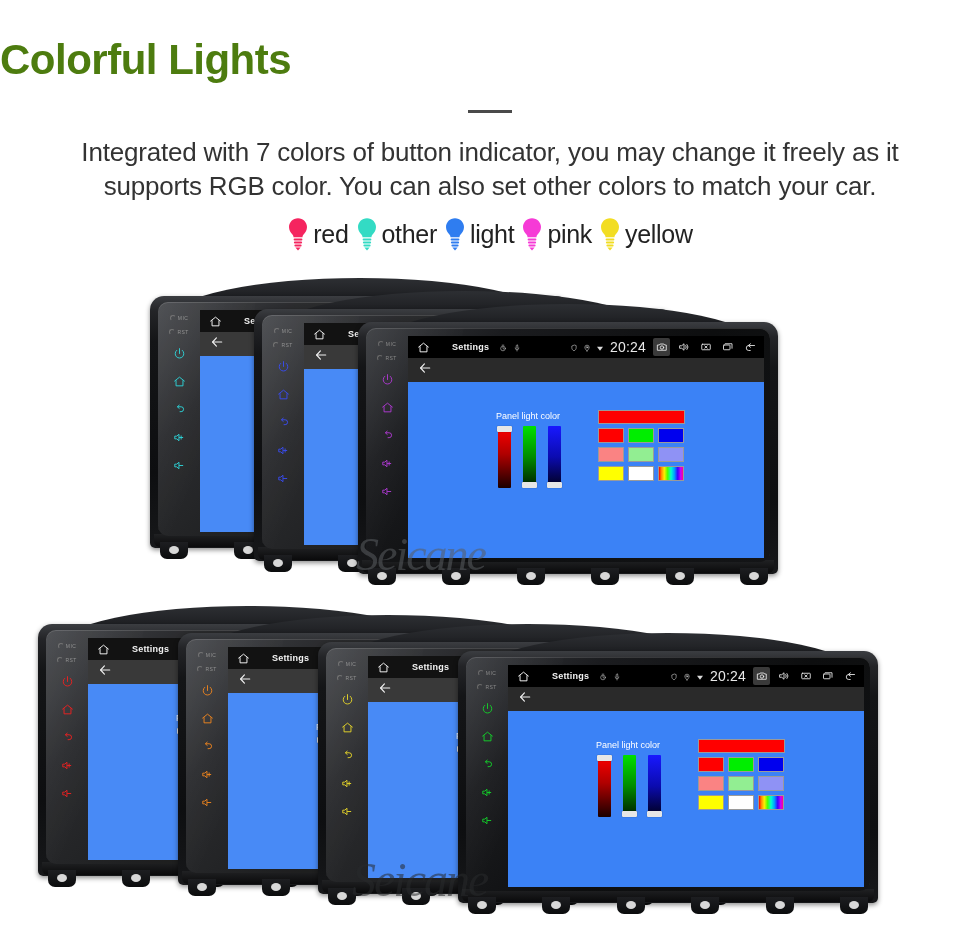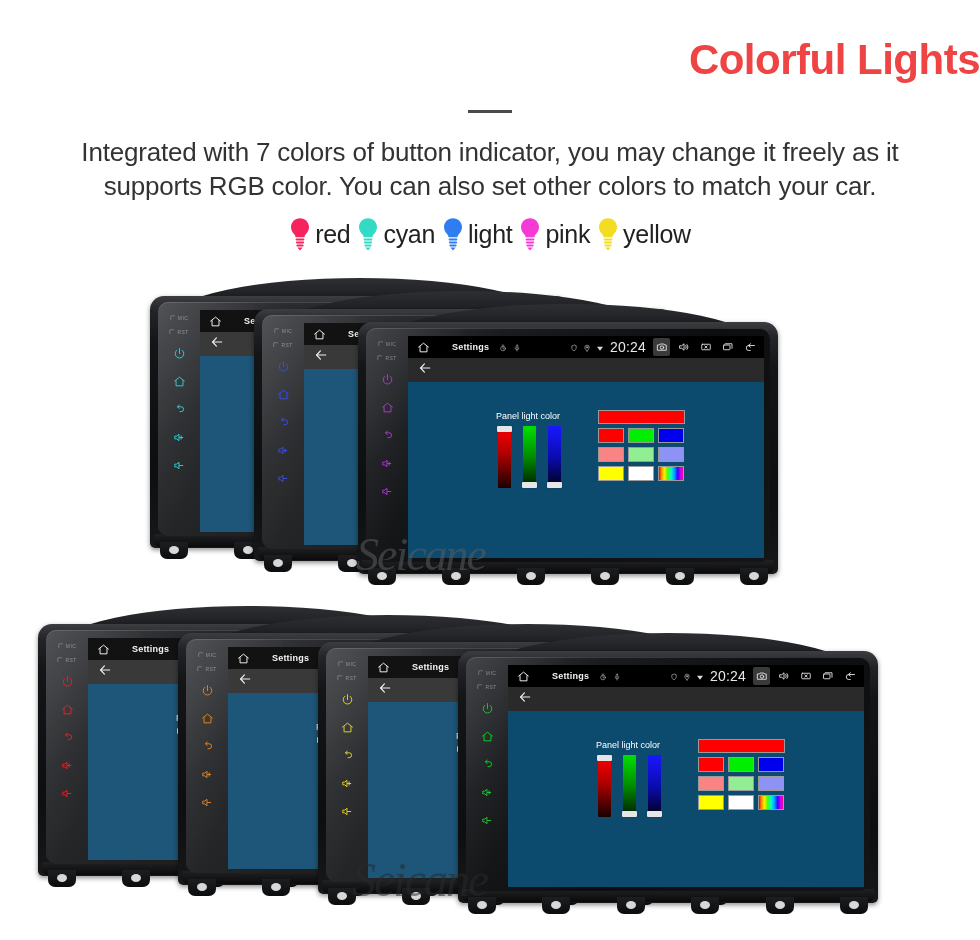--- a/index.html
+++ b/index.html
@@ -10,24 +10,24 @@
   body {
     width: 980px;
     height: 940px;
     overflow: hidden;
     font-family: "Liberation Sans", sans-serif;
     position: relative;
   }
 
   
   .page-title {
-    text-align: right;
+    text-align: left;
     font-size: 42px;
     font-weight: bold;
-    color: #ef4444;
+    color: #4d7c0f;
     letter-spacing: -0.5px;
     margin: 0;
     padding-top: 36px;
     font-family: "Liberation Sans", sans-serif;
   }
   .title-rule {
     width: 44px;
     height: 3px;
     background: #4a4a4a;
     margin: 26px auto 0 auto;
@@ -254,21 +254,21 @@
   .actionbar {
     height: 24px;
     background: #2a2a2a;
     display: flex;
     align-items: center;
     padding-left: 10px;
   }
   .content {
     position: relative;
     height: 176px;
-    background: #0c4a6e;
+    background: #3b82f6;
   }
 
   
   .panel-light-label {
     position: absolute;
     left: 88px;
     top: 29px;
     font-size: 9px;
     color: #ffffff;
     white-space: nowrap;
@@ -374,21 +374,21 @@
     <div class="legend-item">
       <span>
         <svg class="bulb" viewBox="0 0 22 34">
           <path d="M11 1.2C5.9 1.2 2 5.1 2 10.1c0 3.3 1.7 5.4 3 7 .9 1.1 1.5 1.9 1.5 3.1h9c0-1.2.6-2 1.5-3.1 1.3-1.6 3-3.7 3-7 0-5-3.9-8.9-9-8.9z" fill="#33dbc4"></path>
           <rect x="6.6" y="21.4" width="8.8" height="2.1" rx="1" fill="#33dbc4"></rect>
           <rect x="6.9" y="24.4" width="8.2" height="2.1" rx="1" fill="#33dbc4"></rect>
           <rect x="7.4" y="27.4" width="7.2" height="2.1" rx="1" fill="#33dbc4"></rect>
           <path d="M8.4 30.4h5.2l-2.6 3z" fill="#33dbc4"></path>
         </svg>
       </span>
-      <span class="legend-label">cyan</span>
+      <span class="legend-label">other</span>
     </div>
     <div class="legend-item">
       <span>
         <svg class="bulb" viewBox="0 0 22 34">
           <path d="M11 1.2C5.9 1.2 2 5.1 2 10.1c0 3.3 1.7 5.4 3 7 .9 1.1 1.5 1.9 1.5 3.1h9c0-1.2.6-2 1.5-3.1 1.3-1.6 3-3.7 3-7 0-5-3.9-8.9-9-8.9z" fill="#2f7df0"></path>
           <rect x="6.6" y="21.4" width="8.8" height="2.1" rx="1" fill="#2f7df0"></rect>
           <rect x="6.9" y="24.4" width="8.2" height="2.1" rx="1" fill="#2f7df0"></rect>
           <rect x="7.4" y="27.4" width="7.2" height="2.1" rx="1" fill="#2f7df0"></rect>
           <path d="M8.4 30.4h5.2l-2.6 3z" fill="#2f7df0"></path>
         </svg>

